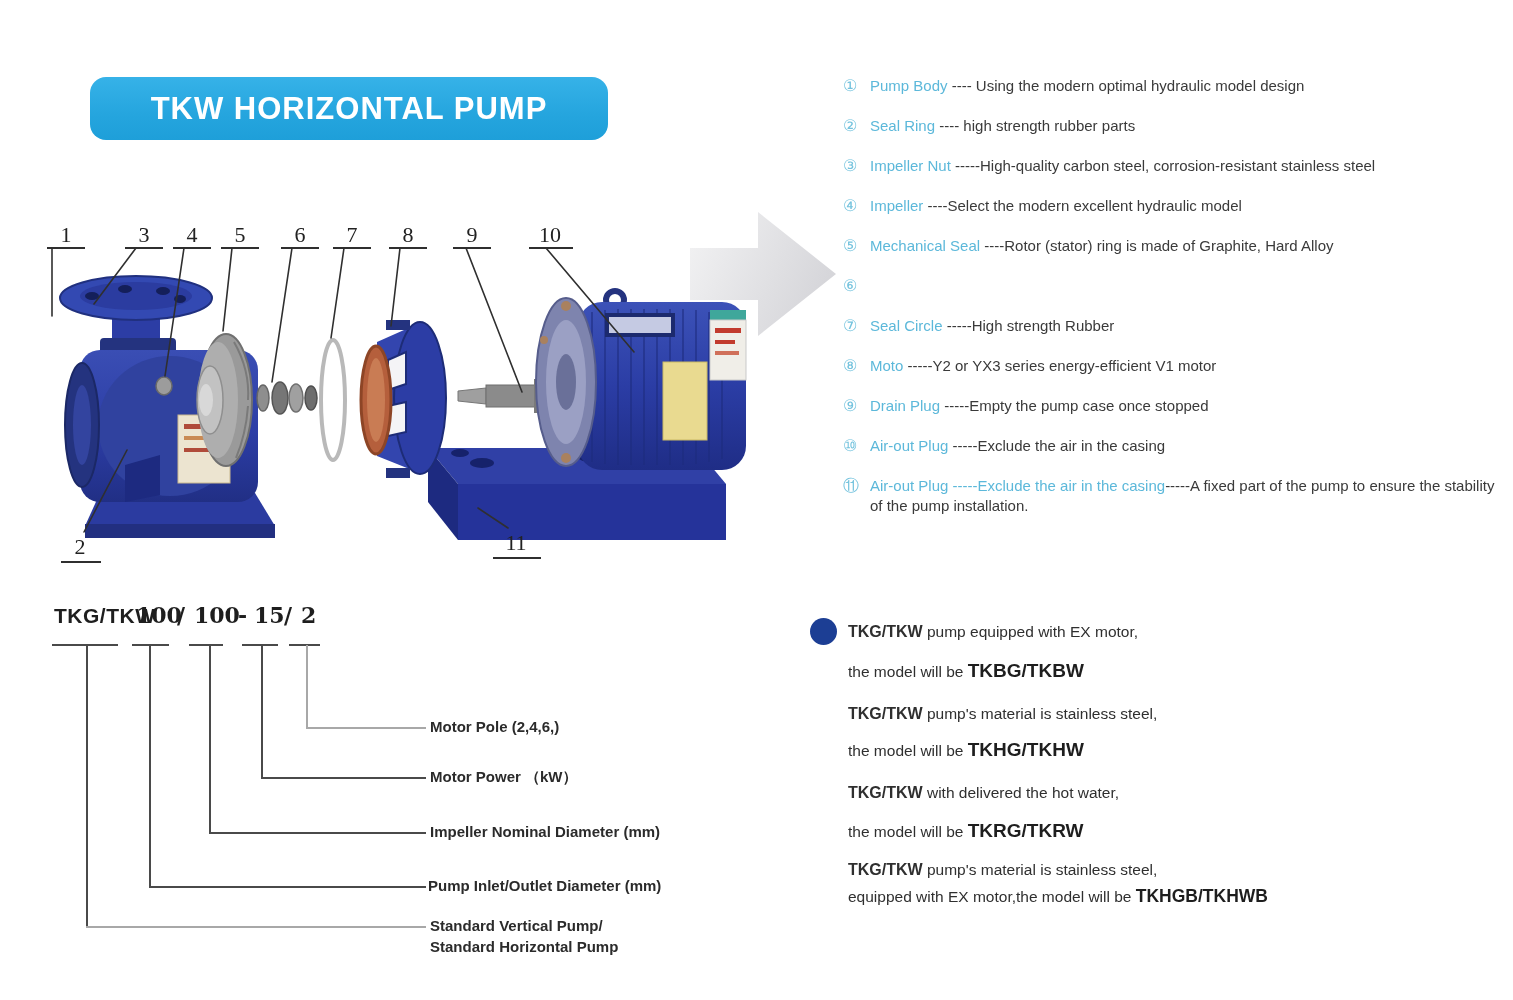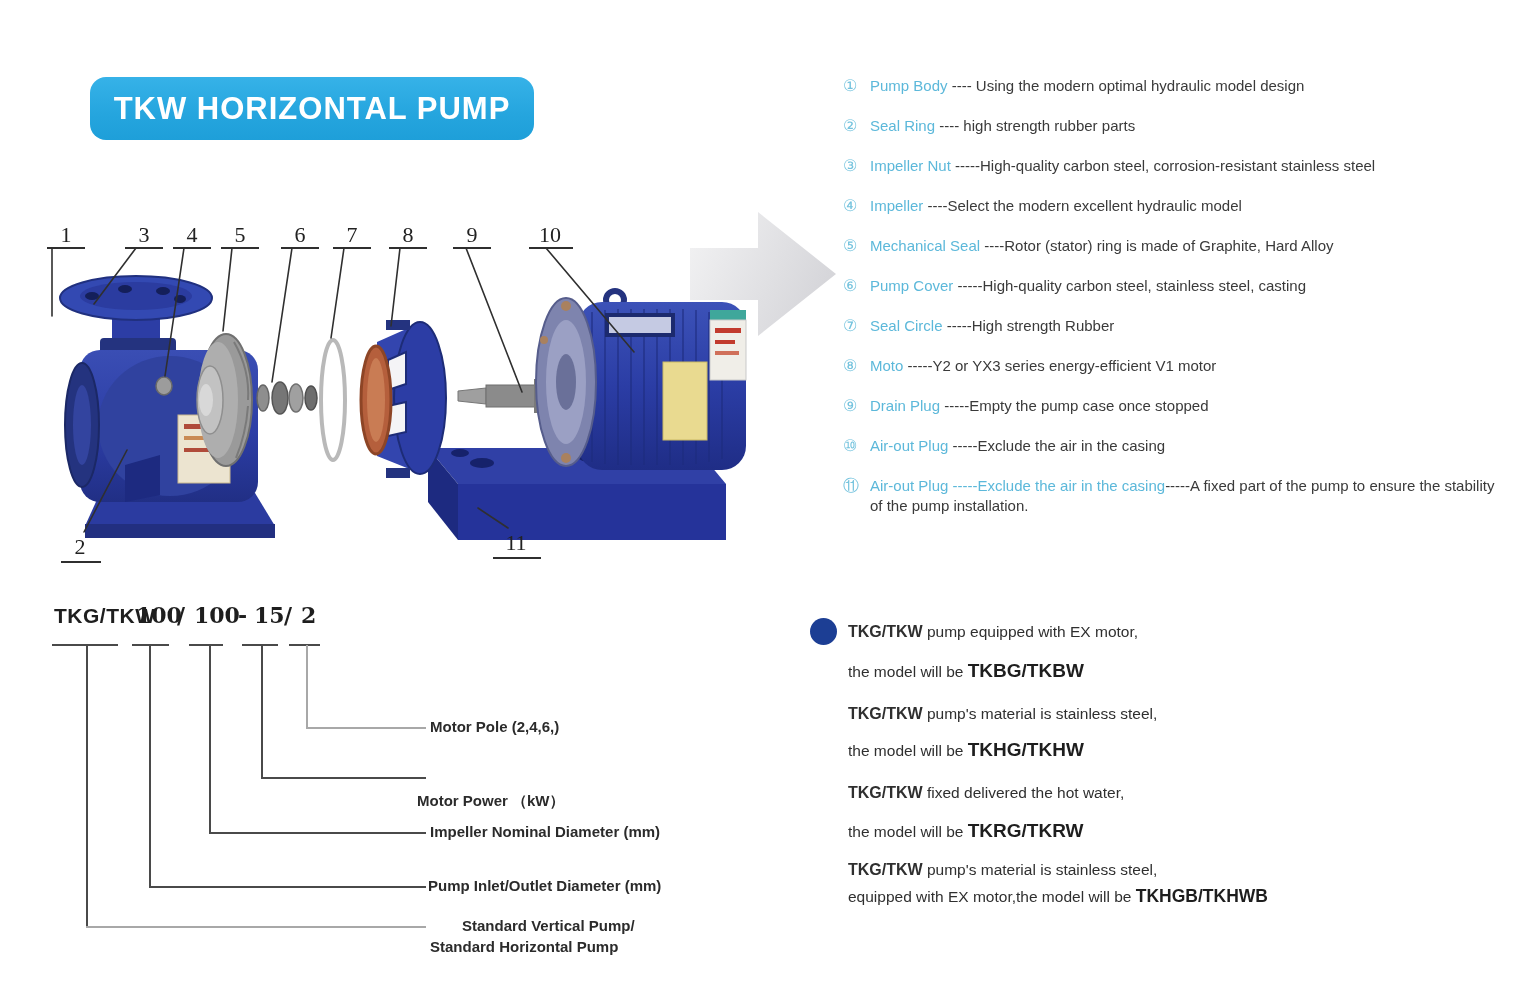--- a/index.html
+++ b/index.html
@@ -1,20 +1,20 @@
 <!DOCTYPE html>
 <html><head>
 <meta charset="utf-8">
 <style>
   html,body{margin:0;padding:0;background:#ffffff;}
   .page{position:relative;width:1513px;height:1000px;background:#ffffff;overflow:hidden;
         font-family:"Liberation Sans",sans-serif;color:#3a3a3a;}
 
   
-  .banner{position:absolute;left:90px;top:77px;width:444px;height:63px;border-radius:16px;
+  .banner{position:absolute;left:90px;top:77px;width:518px;height:63px;border-radius:16px;
           background:linear-gradient(180deg,#36b2e8 0%,#25a5de 60%,#1e9fd9 100%);
           display:flex;align-items:center;justify-content:center;}
   .banner span{color:#ffffff;font-weight:bold;font-size:31px;letter-spacing:1px;}
 
   
   .diagram{position:absolute;left:30px;top:210px;width:810px;height:360px;}
   .diagram text{font-family:"Liberation Serif","DejaVu Serif",serif;font-size:22px;fill:#222222;}
   .leader{stroke:#2f2f2f;stroke-width:1.6;fill:none;stroke-linecap:round;}
   .tick{stroke:#2f2f2f;stroke-width:1.8;}
 
@@ -209,21 +209,20 @@
     <div class="pl-item">
         <span class="pl-num">④</span>
         <span class="pl-text"><span class="pl-name">Impeller</span><span class="pl-desc"> ----Select the modern excellent hydraulic model</span></span>
       </div>
     <div class="pl-item">
         <span class="pl-num">⑤</span>
         <span class="pl-text"><span class="pl-name">Mechanical Seal</span><span class="pl-desc"> ----Rotor (stator) ring is made of Graphite, Hard Alloy</span></span>
       </div>
     <div class="pl-item">
         <span class="pl-num">⑥</span>
-        <span class="pl-text"><span class="pl-name">Pump Cover</span><span class="pl-desc"> -----High-quality carbon steel, stainless steel, casting</span></span>
       </div>
     <div class="pl-item">
         <span class="pl-num">⑦</span>
         <span class="pl-text"><span class="pl-name">Seal Circle</span><span class="pl-desc"> -----High strength Rubber</span></span>
       </div>
     <div class="pl-item">
         <span class="pl-num">⑧</span>
         <span class="pl-text"><span class="pl-name">Moto</span><span class="pl-desc"> -----Y2 or YX3 series energy-efficient V1 motor</span></span>
       </div>
     <div class="pl-item">
@@ -262,32 +261,32 @@
     <div class="ln" style="left:261px;top:645px;width:2px;height:134px;"></div>
     <div class="ln light" style="left:306px;top:645px;width:2px;height:84px;"></div>
 
     <div class="ln light" style="left:306px;top:727px;width:120px;height:2px;"></div>
     <div class="ln" style="left:261px;top:777px;width:165px;height:2px;"></div>
     <div class="ln" style="left:209px;top:832px;width:217px;height:2px;"></div>
     <div class="ln" style="left:149px;top:886px;width:277px;height:2px;"></div>
     <div class="ln light" style="left:86px;top:926px;width:340px;height:2px;"></div>
 
     <span class="mc-label" style="left:430px;top:718px;">Motor Pole (2,4,6,)</span>
-    <span class="mc-label" style="left:417px;top:768px;margin-top:24px;">Motor Power （kW）</span>
+    <span class="mc-label" style="left:430px;top:768px;">Motor Power （kW）</span>
     <span class="mc-label" style="left:430px;top:823px;">Impeller Nominal Diameter (mm)</span>
     <span class="mc-label" style="left:428px;top:877px;">Pump Inlet/Outlet Diameter (mm)</span>
-    <span class="mc-label" style="left:430px;top:917px;margin-left:32px;">Standard Vertical Pump/</span>
+    <span class="mc-label" style="left:430px;top:917px;">Standard Vertical Pump/</span>
     <span class="mc-label" style="left:430px;top:938px;">Standard Horizontal Pump</span>
   </div>
 
   <div>
     <div class="bullet"></div>
     <div class="note-line" style="top:620px;"><span class="pre">TKG/TKW</span><span> pump equipped with EX motor,</span><b></b></div>
     <div class="note-line" style="top:660px;"><span class="pre"></span><span>the model will be </span><b>TKBG/TKBW</b></div>
     <div class="note-line" style="top:702px;"><span class="pre">TKG/TKW</span><span> pump's material is stainless steel,</span><b></b></div>
     <div class="note-line" style="top:739px;"><span class="pre"></span><span>the model will be </span><b>TKHG/TKHW</b></div>
-    <div class="note-line" style="top:781px;"><span class="pre">TKG/TKW</span><span> fixed delivered the hot water,</span><b></b></div>
+    <div class="note-line" style="top:781px;"><span class="pre">TKG/TKW</span><span> with delivered the hot water,</span><b></b></div>
     <div class="note-line" style="top:820px;"><span class="pre"></span><span>the model will be </span><b>TKRG/TKRW</b></div>
     <div class="note-line" style="top:858px;"><span class="pre">TKG/TKW</span><span> pump's material is stainless steel,</span><b></b></div>
     <div class="note-line big" style="top:886px;"><span class="pre"></span><span>equipped with EX motor,the model will be </span><b>TKHGB/TKHWB</b></div>
   </div>
 
 </div>
 
 </body></html>

